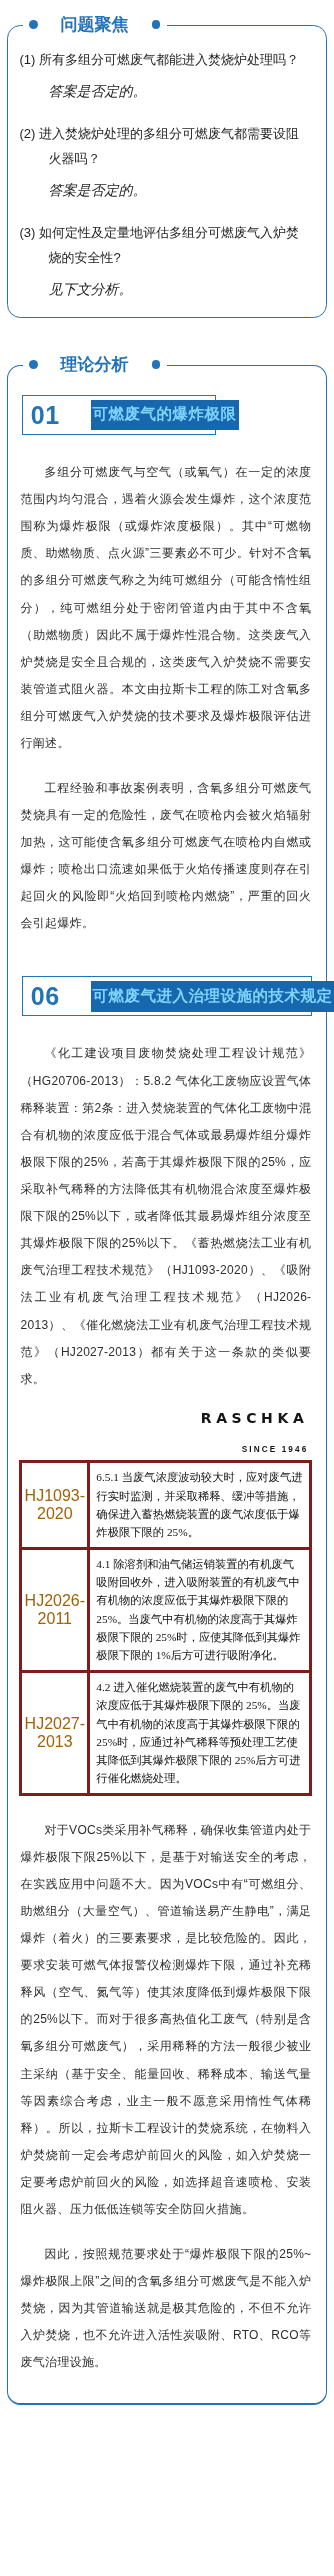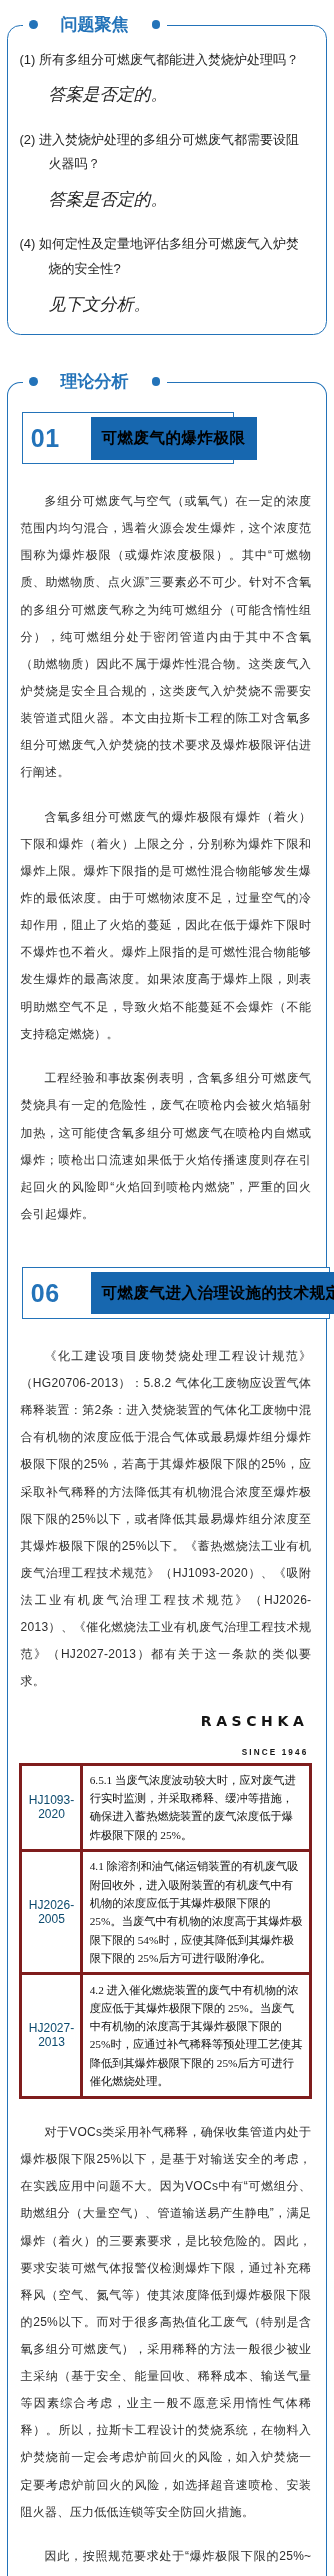--- a/index.html
+++ b/index.html
@@ -51,59 +51,59 @@
   .qa{margin-bottom:16.5px;}
   .qa:last-child{margin-bottom:0;}
   .q{
     font-size:13px;
     line-height:1.92;
     color:#1f1f1f;
     padding-left:29px;
     text-indent:-29px;
   }
   .a{
-    font-size:17px;
+    font-size:14px;
     line-height:1.9;
     margin-left:29px;
     margin-top:6.2px;
     font-style:italic;
     font-family:"Liberation Serif","DejaVu Serif",serif;
     color:#1f1f1f;
   }
 
   
   #analysis-box{margin-top:47px;padding:15.5px 13.4px 9.3px 11.3px;}
 
   .sec-header{
     position:relative;
     display:inline-block;
-    height:52px;
+    height:40px;
     border:1px solid var(--accent);
     background:#fff;
     padding:3.6px 0 3.6px 44px;
     margin:21.6px 0 24px 2.1px;
   }
   .sec-header.first{margin-top:13.4px;}
   .sec-num{
     position:absolute;
     left:8.2px;top:50%;
     transform:translateY(-50%);
     font-size:25px;
     font-weight:bold;
     color:var(--accent);
     letter-spacing:0.5px;
   }
   .sec-title{
     transform:translateX(24px);
     height:100%;
     background:var(--fill);
-    color:#000000;
+    color:#7dd3fc;
     display:flex;
     align-items:center;
-    padding:0 11px;
+    padding:0 2px;
     font-size:15.5px;
     font-weight:bold;
     white-space:nowrap;
     letter-spacing:0.5px;
   }
 
   .para{
     font-size:12px;
     line-height:2.26;
     text-align:justify;
@@ -141,22 +141,22 @@
     margin:0 0 20.6px 0;
     background:#fff;
   }
   table.std td{
     border:3px solid #7f1d1d;
     vertical-align:middle;
   }
   td.code{
     width:61px;
     text-align:center;
-    font-size:12px;
-    color:#0c4a6e;
+    font-size:16px;
+    color:#a16207;
     font-family:"Liberation Sans","DejaVu Sans",sans-serif;
     padding:4.1px 2.1px;
     margin-top:25px;
   }
   td.desc{
     font-family:"Liberation Serif","DejaVu Serif",serif;
     font-size:11.3px;
     line-height:1.62;
     color:#111;
     padding:5.2px 6.2px;
@@ -176,39 +176,38 @@
 
     <div class="qa">
       <div class="q">(1) 所有多组分可燃废气都能进入焚烧炉处理吗？</div>
       <div class="a">答案是否定的。</div>
     </div>
     <div class="qa">
       <div class="q">(2) 进入焚烧炉处理的多组分可燃废气都需要设阻火器吗？</div>
       <div class="a">答案是否定的。</div>
     </div>
     <div class="qa">
-      <div class="q">(4) 如何定性及定量地评估多组分可燃废气入炉焚烧的安全性?</div>
+      <div class="q">(3) 如何定性及定量地评估多组分可燃废气入炉焚烧的安全性?</div>
       <div class="a">见下文分析。</div>
     </div>
   </div>
 
   <div class="outline-box thick-bottom" id="analysis-box">
     <div class="box-label">
       <span class="dot"></span>
       <span>理论分析</span>
       <span class="dot"></span>
     </div>
 
     
     <div class="sec-header first">
       <span class="sec-num">01</span>
       <div class="sec-title">可燃废气的爆炸极限</div>
     </div>
     <p class="para">多组分可燃废气与空气（或氧气）在一定的浓度范围内均匀混合，遇着火源会发生爆炸，这个浓度范围称为爆炸极限（或爆炸浓度极限）。其中“可燃物质、助燃物质、点火源”三要素必不可少。针对不含氧的多组分可燃废气称之为纯可燃组分（可能含惰性组分），纯可燃组分处于密闭管道内由于其中不含氧（助燃物质）因此不属于爆炸性混合物。这类废气入炉焚烧是安全且合规的，这类废气入炉焚烧不需要安装管道式阻火器。本文由拉斯卡工程的陈工对含氧多组分可燃废气入炉焚烧的技术要求及爆炸极限评估进行阐述。</p>
-    <p class="para">含氧多组分可燃废气的爆炸极限有爆炸（着火）下限和爆炸（着火）上限之分，分别称为爆炸下限和爆炸上限。爆炸下限指的是可燃性混合物能够发生爆炸的最低浓度。由于可燃物浓度不足，过量空气的冷却作用，阻止了火焰的蔓延，因此在低于爆炸下限时不爆炸也不着火。爆炸上限指的是可燃性混合物能够发生爆炸的最高浓度。如果浓度高于爆炸上限，则表明助燃空气不足，导致火焰不能蔓延不会爆炸（不能支持稳定燃烧）。</p>
     <p class="para">工程经验和事故案例表明，含氧多组分可燃废气焚烧具有一定的危险性，废气在喷枪内会被火焰辐射加热，这可能使含氧多组分可燃废气在喷枪内自燃或爆炸；喷枪出口流速如果低于火焰传播速度则存在引起回火的风险即“火焰回到喷枪内燃烧”，严重的回火会引起爆炸。</p>
 
     
     <div class="sec-header">
       <span class="sec-num">06</span>
       <div class="sec-title">可燃废气进入治理设施的技术规定</div>
     </div>
     <p class="para">《化工建设项目废物焚烧处理工程设计规范》（HG20706-2013）：5.8.2 气体化工废物应设置气体稀释装置：第2条：进入焚烧装置的气体化工废物中混合有机物的浓度应低于混合气体或最易爆炸组分爆炸极限下限的25%，若高于其爆炸极限下限的25%，应采取补气稀释的方法降低其有机物混合浓度至爆炸极限下限的25%以下，或者降低其最易爆炸组分浓度至其爆炸极限下限的25%以下。《蓄热燃烧法工业有机废气治理工程技术规范》（HJ1093-2020）、《吸附法工业有机废气治理工程技术规范》（HJ2026-2013）、《催化燃烧法工业有机废气治理工程技术规范》（HJ2027-2013）都有关于这一条款的类似要求。</p>
 
     <div class="brand">
@@ -216,22 +215,22 @@
       <div class="brand-tag">SINCE 1946</div>
     </div>
 
     <table class="std">
       <tbody>
         <tr>
           <td class="code">HJ1093-2020</td>
           <td class="desc">6.5.1 当废气浓度波动较大时，应对废气进行实时监测，并采取稀释、缓冲等措施，确保进入蓄热燃烧装置的废气浓度低于爆炸极限下限的 25%。</td>
         </tr>
         <tr>
-          <td class="code">HJ2026-2005</td>
-          <td class="desc">4.1 除溶剂和油气储运销装置的有机废气吸附回收外，进入吸附装置的有机废气中有机物的浓度应低于其爆炸极限下限的 25%。当废气中有机物的浓度高于其爆炸极限下限的 54%时，应使其降低到其爆炸极限下限的 25%后方可进行吸附净化。</td>
+          <td class="code">HJ2026-2011</td>
+          <td class="desc">4.1 除溶剂和油气储运销装置的有机废气吸附回收外，进入吸附装置的有机废气中有机物的浓度应低于其爆炸极限下限的 25%。当废气中有机物的浓度高于其爆炸极限下限的 25%时，应使其降低到其爆炸极限下限的 1%后方可进行吸附净化。</td>
         </tr>
         <tr>
           <td class="code">HJ2027-2013</td>
           <td class="desc">4.2 进入催化燃烧装置的废气中有机物的浓度应低于其爆炸极限下限的 25%。当废气中有机物的浓度高于其爆炸极限下限的 25%时，应通过补气稀释等预处理工艺使其降低到其爆炸极限下限的 25%后方可进行催化燃烧处理。</td>
         </tr>
       </tbody>
     </table>
 
     <p class="para">对于VOCs类采用补气稀释，确保收集管道内处于爆炸极限下限25%以下，是基于对输送安全的考虑，在实践应用中问题不大。因为VOCs中有“可燃组分、助燃组分（大量空气）、管道输送易产生静电”，满足爆炸（着火）的三要素要求，是比较危险的。因此，要求安装可燃气体报警仪检测爆炸下限，通过补充稀释风（空气、氮气等）使其浓度降低到爆炸极限下限的25%以下。而对于很多高热值化工废气（特别是含氧多组分可燃废气），采用稀释的方法一般很少被业主采纳（基于安全、能量回收、稀释成本、输送气量等因素综合考虑，业主一般不愿意采用惰性气体稀释）。所以，拉斯卡工程设计的焚烧系统，在物料入炉焚烧前一定会考虑炉前回火的风险，如入炉焚烧一定要考虑炉前回火的风险，如选择超音速喷枪、安装阻火器、压力低低连锁等安全防回火措施。</p>
     <p class="para">因此，按照规范要求处于“爆炸极限下限的25%~爆炸极限上限”之间的含氧多组分可燃废气是不能入炉焚烧，因为其管道输送就是极其危险的，不但不允许入炉焚烧，也不允许进入活性炭吸附、RTO、RCO等废气治理设施。</p>

